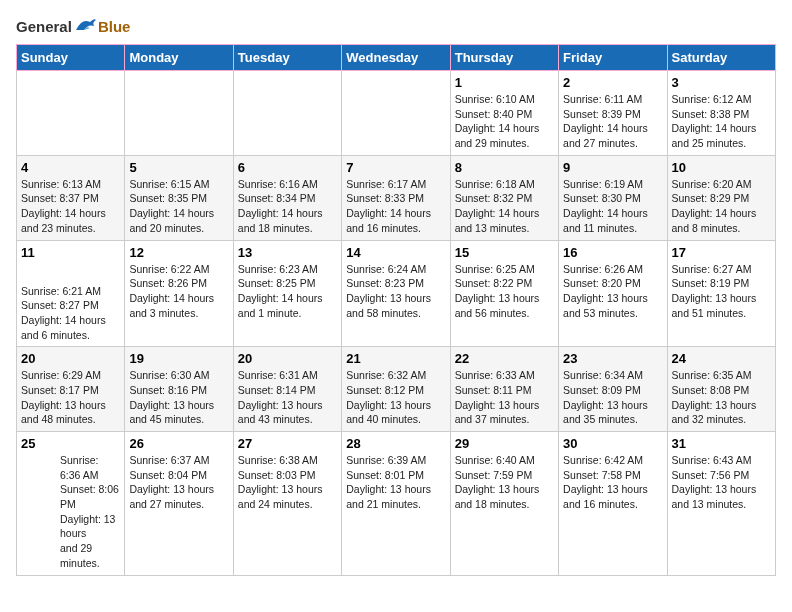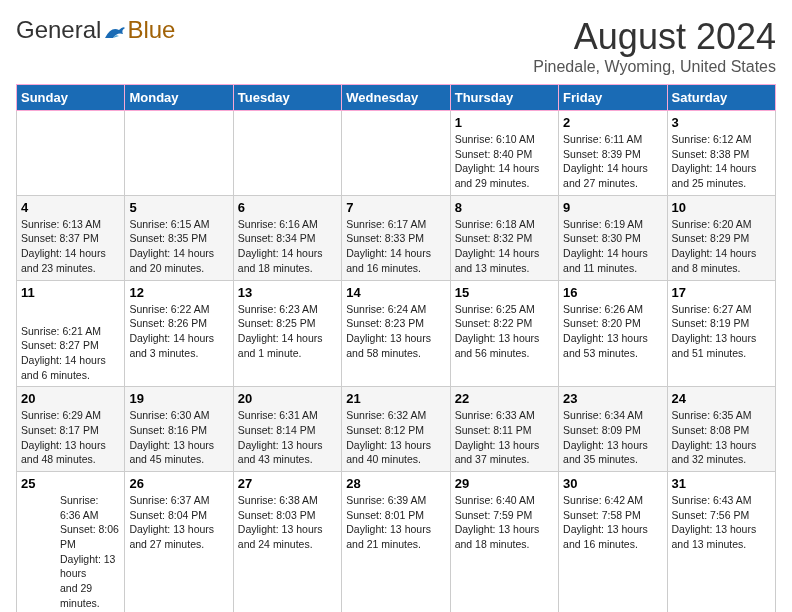--- a/index.html
+++ b/index.html
@@ -16,23 +16,23 @@
       align-items: flex-start;
       margin-bottom: 8px;
     }
     .logo {
       display: flex;
       flex-direction: column;
       align-items: flex-start;
     }
     .logo-text {
       display: flex;
-      align-items: flex-end;
-      font-size: 24px;
-      font-weight: normal;
+      align-items: center;
+      font-size: 15px;
+      font-weight: bold;
     }
     .logo-general { color: #333; }
     .logo-blue { color: #a16207; }
     .logo-bird {
       width: 24px;
       height: 20px;
       margin-left: 2px;
     }
     .title-block {
       text-align: right;
@@ -92,24 +92,20 @@
   <div class="logo">
     <div class="logo-text">
       <span class="logo-general">General</span>
       <svg class="logo-bird" viewBox="0 0 24 20">
         <path d="M2 14 Q8 2 16 6 Q20 2 22 4 Q18 6 20 10 Q14 8 10 14 Z" fill="#1a6bb5"></path>
         <path d="M10 14 Q12 10 16 12" fill="#4a9fd4"></path>
       </svg>
       <span class="logo-blue">Blue</span>
     </div>
   </div>
-  <div class="title-block">
-    <div class="calendar-title">August 2024</div>
-    <div class="calendar-subtitle">Pinedale, Wyoming, United States</div>
-  </div>
 </div>
 
 <table class="calendar">
   <thead>
     <tr>
     <th>Sunday</th>
         <th>Monday</th>
         <th>Tuesday</th>
         <th>Wednesday</th>
         <th>Thursday</th>

